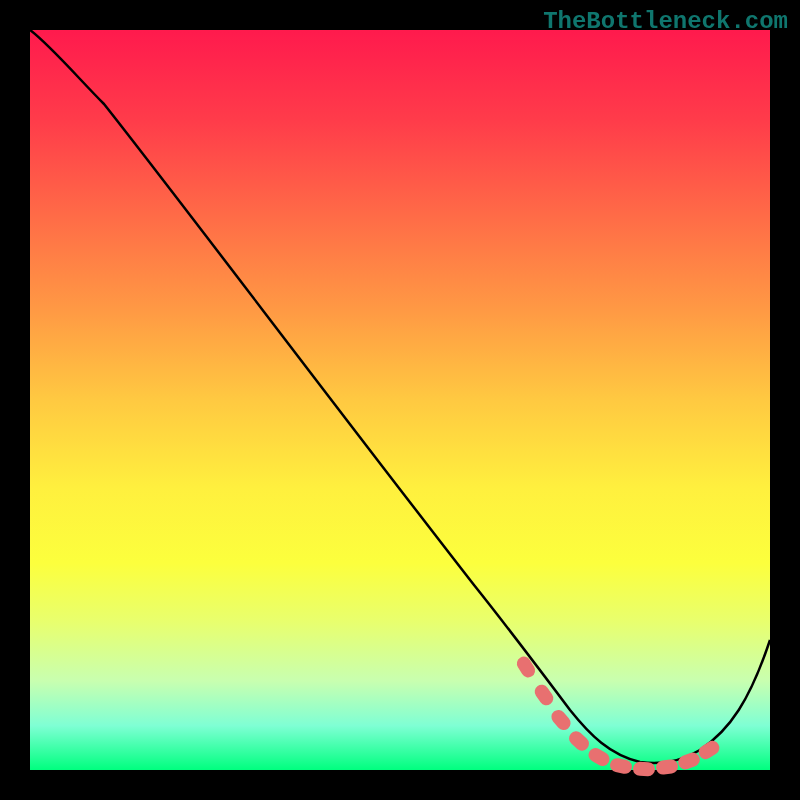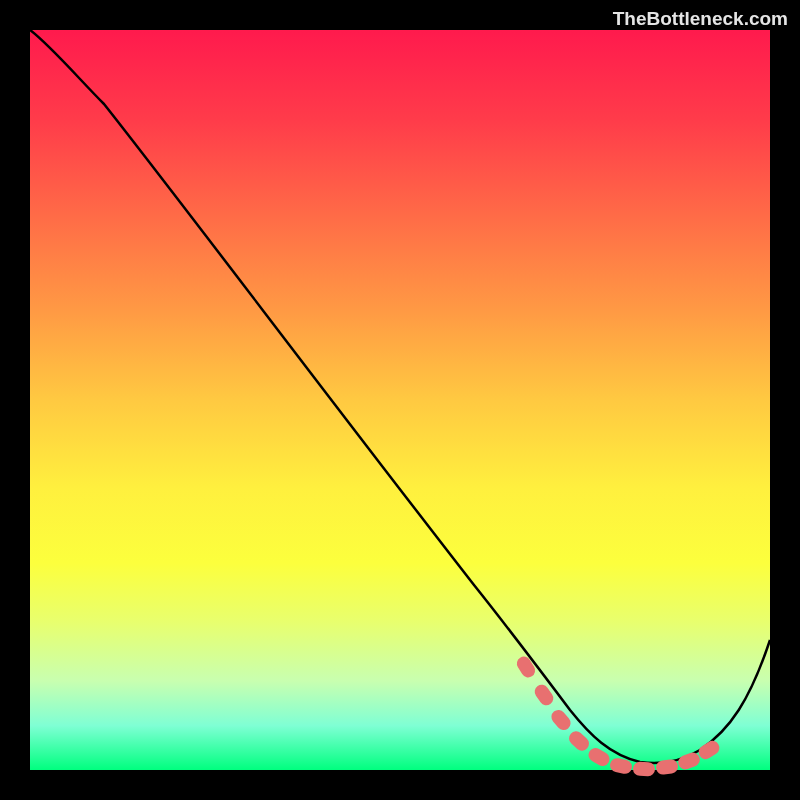--- a/index.html
+++ b/index.html
@@ -1,17 +1,17 @@
 <!DOCTYPE html>
 <html><head>
   <meta charset="utf-8">
   <style>
     * { margin: 0; padding: 0; box-sizing: border-box; }
     body { width: 800px; height: 800px; background: #000; position: relative; overflow: hidden; }
-    .watermark { position: absolute; top: 8px; right: 12px; color: #e5e5e5; font-family: Liberation Sans, sans-serif; font-size: 19px; font-weight: bold; z-index: 10; }
+    .watermark { position: absolute; top: 8px; right: 12px; color: #0f766e; font-family: Liberation Mono, monospace; font-size: 24px; font-weight: bold; z-index: 10; }
     .chart-area { position: absolute; top: 30px; left: 30px; width: 740px; height: 740px; background: linear-gradient(to bottom, #ff1a4d 0%, #ff3b4a 12%, #ff6b47 25%, #ff9a44 38%, #ffc941 50%, #fff03e 62%, #fcff3d 72%, #e8ff6e 80%, #c8ffb0 88%, #7fffd4 94%, #00ff7f 100%); }
     .curve { position: absolute; top: 0; left: 0; width: 100%; height: 100%; }
     .bump { position: absolute; height: 14px; background: #e87070; border-radius: 7px; }
   </style>
 </head>
 <body>
 
 <div class="watermark">TheBottleneck.com</div>
 
 <div class="chart-area">

